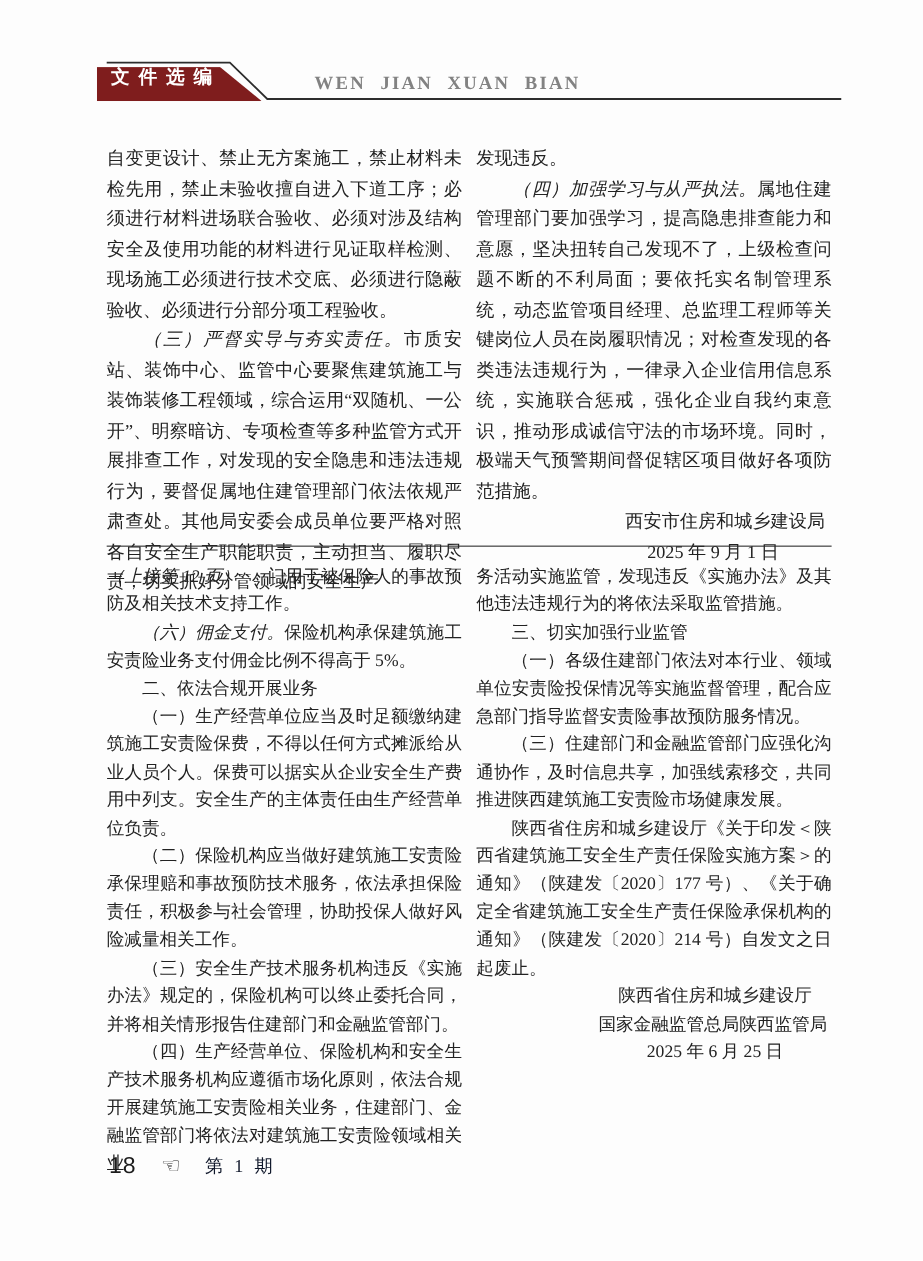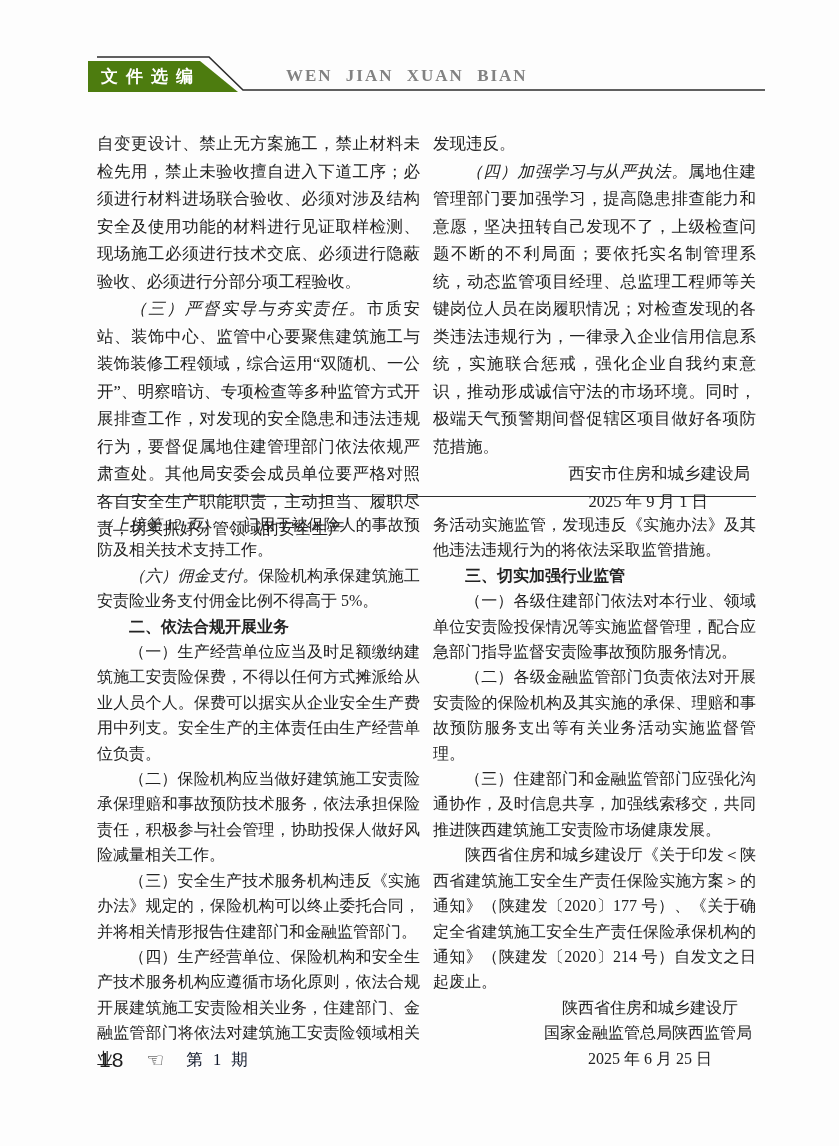--- a/index.html
+++ b/index.html
@@ -7,23 +7,23 @@
   .page {
     position:relative; width:839px; height:1146px; margin:0 auto;
     background:#fdfdfd; color:#222; overflow:hidden;
   }
 
   
   .header { position:absolute; left:85px; top:55px; width:680px; height:44px; }
   .header-rule-svg { position:absolute; left:0; top:0; width:680px; height:44px; }
   .badge {
     position:absolute; left:3px; top:6px; width:150px; height:31px;
-    background:#4d7c0f;
+    background:#7f1d1d;
     clip-path:polygon(0 0, 112px 0, 100% 100%, 0 100%);
-    display:flex; align-items:center;
+    display:flex; 
     padding-left:13px; box-sizing:border-box;
   }
   .badge-label {
     color:#ffffff; font-family:"Liberation Sans","DejaVu Sans",sans-serif;
     font-weight:bold; font-size:17px; letter-spacing:8px; line-height:1;
   }
   .pinyin {
     position:absolute; left:163px; top:11px;
     font-family:"Liberation Serif","DejaVu Serif",serif;
     font-weight:bold; font-size:17px; color:#828282;
@@ -35,21 +35,21 @@
   .art-top { top:130px; font-size:16.5px; line-height:27.5px; }
   .art-bottom { top:512px; font-size:16px; line-height:25.4px; }
   .col { width:323px; }
   .col p { margin:0; text-align:justify; }
   .indent { text-indent:2em; }
   .noindent { text-indent:0; }
   .kai { font-style:italic; }
   .cont-gap { display:inline-block; width:1.6em; }
   .heading {
     font-family:"Liberation Sans","DejaVu Sans",sans-serif;
-    font-weight:bold; text-indent:2em; text-align:left !important;
+    font-weight:normal; text-indent:2em; text-align:left !important;
   }
   .sig { text-align:right !important; }
   .sig-org1 { padding-right:6px; }
   .sig-date1 { padding-right:48px; }
   .sig-org2a { padding-right:18px; }
   .sig-org2b { padding-right:4px; }
   .sig-date2 { padding-right:44px; }
 
   
   .divider {
@@ -106,21 +106,20 @@
       <p class="heading">二、依法合规开展业务</p>
       <p class="indent">（一）生产经营单位应当及时足额缴纳建筑施工安责险保费，不得以任何方式摊派给从业人员个人。保费可以据实从企业安全生产费用中列支。安全生产的主体责任由生产经营单位负责。</p>
       <p class="indent">（二）保险机构应当做好建筑施工安责险承保理赔和事故预防技术服务，依法承担保险责任，积极参与社会管理，协助投保人做好风险减量相关工作。</p>
       <p class="indent">（三）安全生产技术服务机构违反《实施办法》规定的，保险机构可以终止委托合同，并将相关情形报告住建部门和金融监管部门。</p>
       <p class="indent">（四）生产经营单位、保险机构和安全生产技术服务机构应遵循市场化原则，依法合规开展建筑施工安责险相关业务，住建部门、金融监管部门将依法对建筑施工安责险领域相关业</p>
     </div>
     <div class="col">
       <p class="noindent">务活动实施监管，发现违反《实施办法》及其他违法违规行为的将依法采取监管措施。</p>
       <p class="heading">三、切实加强行业监管</p>
       <p class="indent">（一）各级住建部门依法对本行业、领域单位安责险投保情况等实施监督管理，配合应急部门指导监督安责险事故预防服务情况。</p>
-      <p class="indent">（二）各级金融监管部门负责依法对开展安责险的保险机构及其实施的承保、理赔和事故预防服务支出等有关业务活动实施监督管理。</p>
       <p class="indent">（三）住建部门和金融监管部门应强化沟通协作，及时信息共享，加强线索移交，共同推进陕西建筑施工安责险市场健康发展。</p>
       <p class="indent">陕西省住房和城乡建设厅《关于印发＜陕西省建筑施工安全生产责任保险实施方案＞的通知》（陕建发〔2020〕177 号）、《关于确定全省建筑施工安全生产责任保险承保机构的通知》（陕建发〔2020〕214 号）自发文之日起废止。</p>
       <p class="sig sig-org2a">陕西省住房和城乡建设厅</p>
       <p class="sig sig-org2b">国家金融监管总局陕西监管局</p>
       <p class="sig sig-date2">2025 年 6 月 25 日</p>
     </div>
   </div>
 
   <div class="footer">
     <span class="page-number">18</span>

